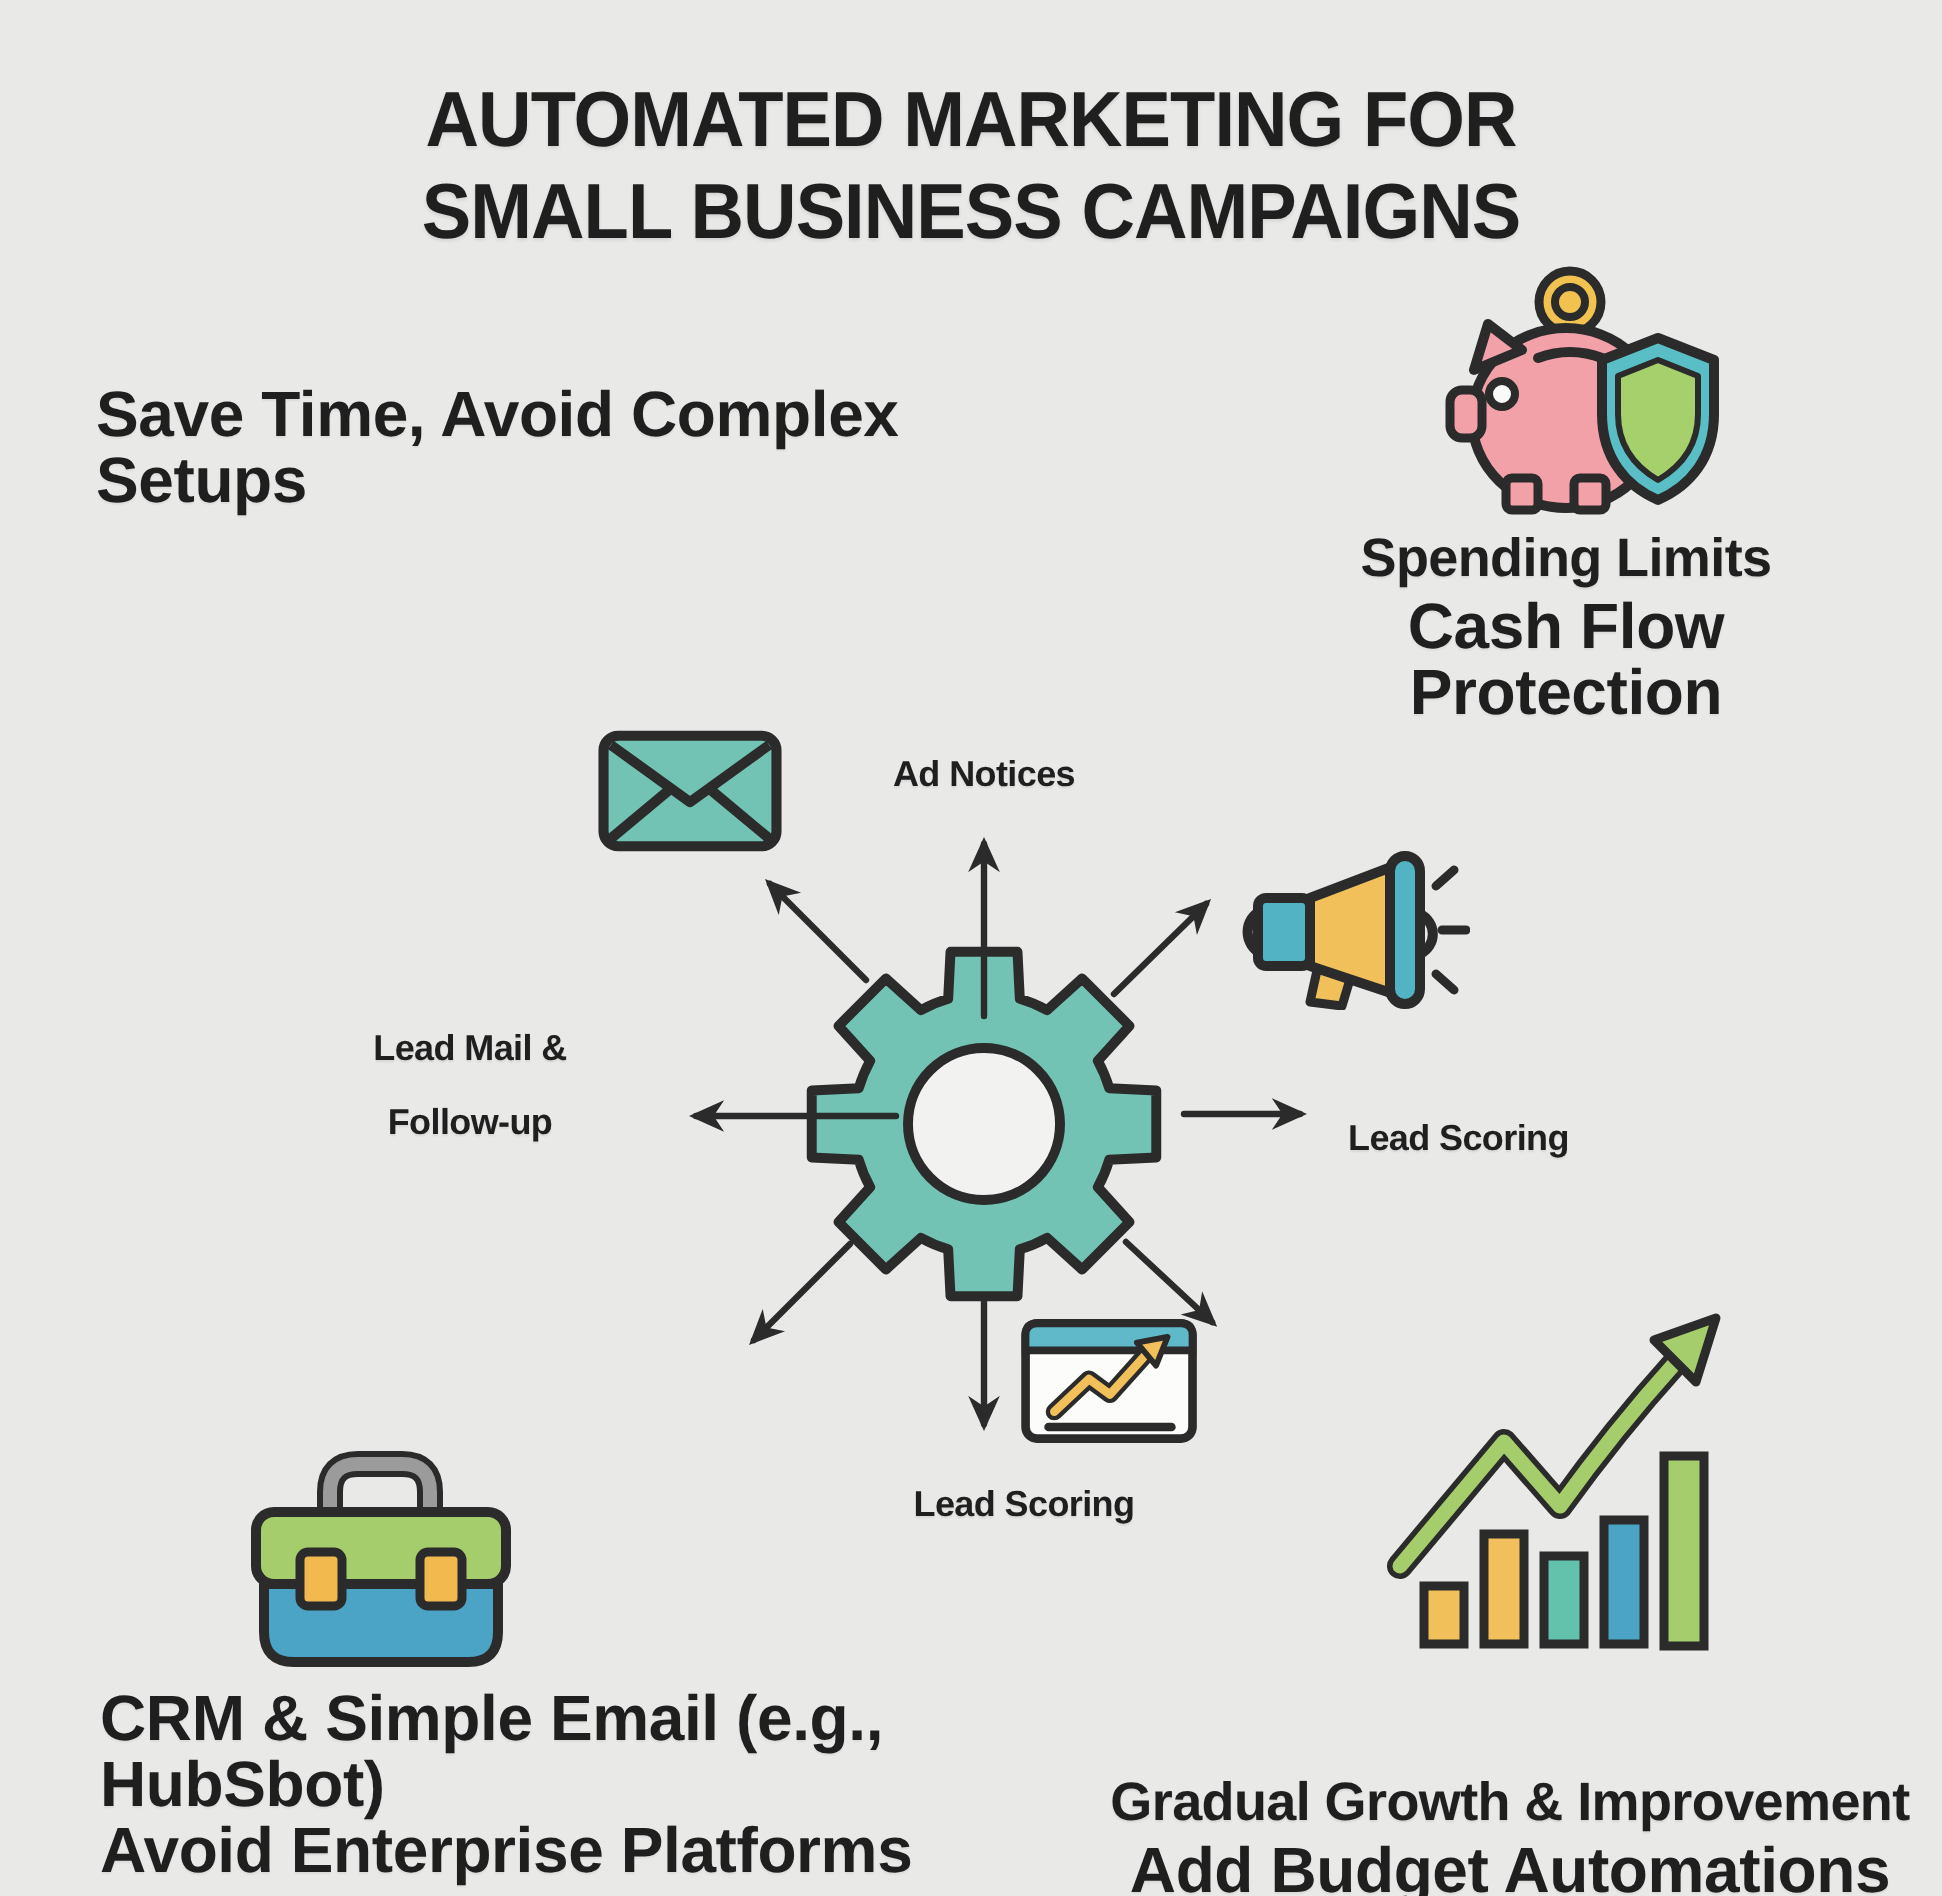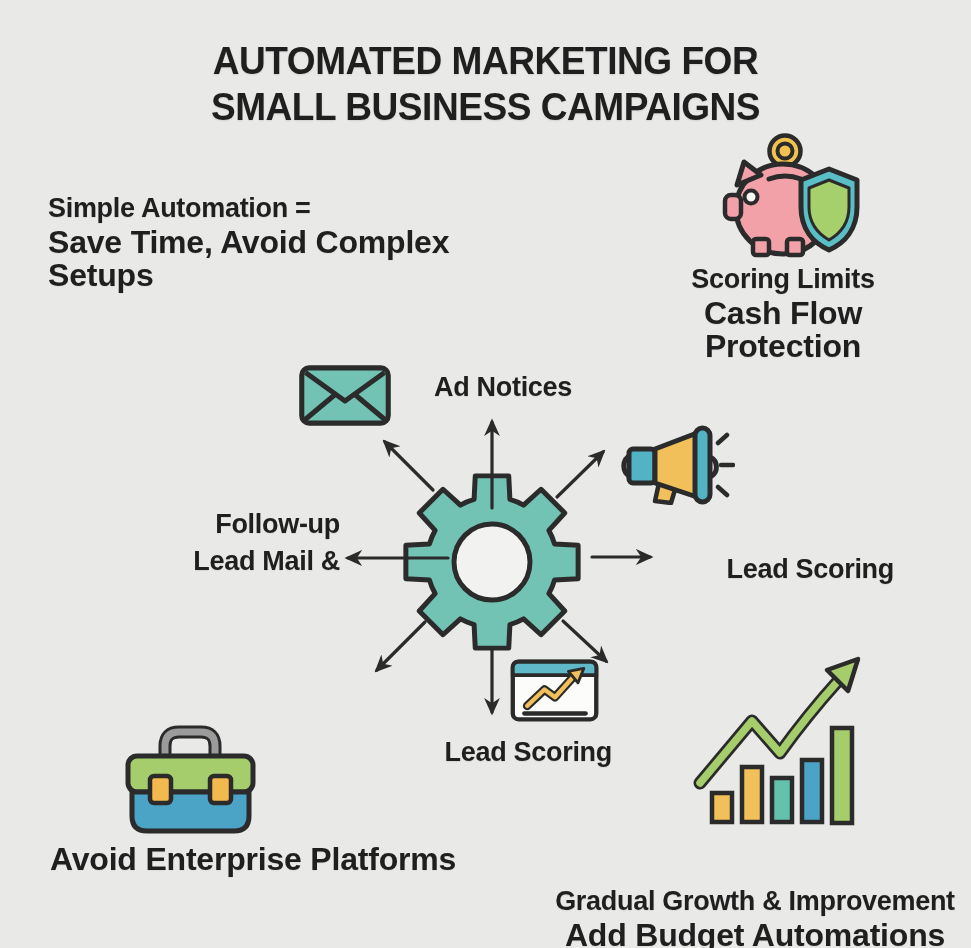--- a/index.html
+++ b/index.html
@@ -14,34 +14,33 @@
     top:38px;left:0;width:971px;text-align:center;
     font-size:39px;font-weight:700;line-height:46px;letter-spacing:-0.5px;
     transform:scaleX(0.95);
     text-shadow:0 1px 2px rgba(0,0,0,0.10);
   }
   .h{font-weight:700;font-size:27px;line-height:35px;letter-spacing:-0.3px;
      text-shadow:0 1px 1px rgba(0,0,0,0.08);}
   .s{font-weight:700;font-size:32px;line-height:33px;letter-spacing:-0.2px;
      text-shadow:0 1px 1px rgba(0,0,0,0.06);}
   .ctr{text-align:center;}
-  .hublabel{font-weight:700;font-size:27px;letter-spacing:-0.3px;line-height:37px;
-     text-shadow:0 1px 1px rgba(0,0,0,0.08);text-align:right;}
+  .hublabel{font-weight:700;font-size:18px;letter-spacing:-0.3px;line-height:37px;
+     text-shadow:0 1px 1px rgba(0,0,0,0.08);}
   svg{display:block;}
 </style>
 </head>
 <body>
 
 <div class="abs title">
   <div>AUTOMATED MARKETING FOR</div>
   <div>SMALL BUSINESS CAMPAIGNS</div>
 </div>
 
 <div class="abs" style="left:48px;top:191px;width:420px;">
-  <div class="h">Simple Automation =</div>
   <div class="s">Save Time, Avoid Complex Setups</div>
 </div>
 
 <div class="abs" style="left:695px;top:133px;width:175px;height:130px;">
   <svg width="175" height="130" viewBox="0 0 175 130">
 
     <circle cx="90" cy="18" r="15.5" fill="#f1c24f" stroke="#2b2b2b" stroke-width="4.5"></circle>
     <circle cx="90" cy="18" r="7.5" fill="none" stroke="#2b2b2b" stroke-width="4"></circle>
 
     <ellipse cx="88" cy="76" rx="47" ry="45" fill="#f2a1a9" stroke="#2b2b2b" stroke-width="5"></ellipse>
@@ -55,21 +54,21 @@
     <rect x="58" y="106" width="16" height="16" rx="3" fill="#f2a1a9" stroke="#2b2b2b" stroke-width="4.5"></rect>
     <rect x="92" y="106" width="16" height="16" rx="3" fill="#f2a1a9" stroke="#2b2b2b" stroke-width="4.5"></rect>
 
     <path d="M 74,46 Q 90,40 106,46" fill="none" stroke="#2b2b2b" stroke-width="5" stroke-linecap="round"></path>
 
     <path d="M 134,36 L 162,47 V 74 C 162,96 150,110 134,117 C 118,110 106,96 106,74 V 47 Z" fill="#5abec7" stroke="#2b2b2b" stroke-width="5" stroke-linejoin="round"></path>
     <path d="M 134,47 L 154,55 V 74 C 154,90 146,100 134,107 C 122,100 114,90 114,74 V 55 Z" fill="#a6d06c" stroke="#2b2b2b" stroke-width="3" stroke-linejoin="round"></path>
   </svg>
 </div>
 <div class="abs ctr" style="left:633px;top:262px;width:300px;">
-  <div class="h">Scoring Limits</div>
+  <div class="h">Spending Limits</div>
   <div class="s">Cash Flow Protection</div>
 </div>
 
 <div class="abs" style="left:299px;top:364px;width:92px;height:63px;">
   <svg width="92" height="63" viewBox="0 0 100 68">
     <rect x="3" y="4" width="94" height="60" rx="8" fill="#72c3b3" stroke="#2b2b2b" stroke-width="5.5"></rect>
     <path d="M 7,9 L 50,40 L 93,9" fill="none" stroke="#2b2b2b" stroke-width="5.5" stroke-linejoin="round"></path>
     <path d="M 8,59 L 38,34 M 62,34 L 92,59" fill="none" stroke="#2b2b2b" stroke-width="5.5" stroke-linecap="round"></path>
   </svg>
 </div>
@@ -82,22 +81,22 @@
     <path d="M 95,32 A 11,11 0 0 1 95,52" fill="none" stroke="#2b2b2b" stroke-width="5"></path>
     <path d="M 44,58 L 62,58 L 56,78 L 40,76 Z" fill="#f2c05a" stroke="#2b2b2b" stroke-width="4.5" stroke-linejoin="round"></path>
     <rect x="14" y="24" width="26" height="34" rx="4" fill="#52b3c4" stroke="#2b2b2b" stroke-width="5"></rect>
     <path d="M 40,24 L 82,8 L 82,72 L 40,58 Z" fill="#f2c05a" stroke="#2b2b2b" stroke-width="5" stroke-linejoin="round"></path>
     <rect x="80" y="3" width="15" height="74" rx="7.5" fill="#52b3c4" stroke="#2b2b2b" stroke-width="5"></rect>
     <path d="M 103,18 L 112,10 M 106,40 L 118,40 M 103,62 L 112,70" fill="none" stroke="#2b2b2b" stroke-width="4.5" stroke-linecap="round"></path>
   </svg>
 </div>
 
 <div class="abs ctr" style="left:130px;top:506px;width:210px;">
+  <div class="hublabel">Lead Mail &amp;</div>
   <div class="hublabel">Follow-up</div>
-  <div class="hublabel">Lead Mail &amp;</div>
 </div>
 
 <div class="abs hublabel" style="left:674px;top:551px;width:220px;">Lead Scoring</div>
 
 <div class="abs" style="left:397px;top:467px;width:190px;height:190px;">
   <svg width="190" height="190" viewBox="-105 -105 210 210">
     <path d="M 69.2,-19.8 L 95.2,-18.5 L 95.2,18.5 L 69.2,19.8
              A 72 72 0 0 1 62.9,34.9 L 80.4,54.2 L 54.2,80.4 L 34.9,62.9
              A 72 72 0 0 1 19.8,69.2 L 18.5,95.2 L -18.5,95.2 L -19.8,69.2
              A 72 72 0 0 1 -34.9,62.9 L -54.2,80.4 L -80.4,54.2 L -62.9,34.9
@@ -147,20 +146,21 @@
   <svg width="145" height="118" viewBox="0 0 145 118">
     <path d="M 47,42 V 26 Q 47,12 61,12 H 83 Q 97,12 97,26 V 42" fill="none" stroke="#2b2b2b" stroke-width="13"></path>
     <path d="M 47,42 V 26 Q 47,12 61,12 H 83 Q 97,12 97,26 V 42" fill="none" stroke="#9b9b9b" stroke-width="7"></path>
     <rect x="10" y="36" width="125" height="36" rx="9" fill="#a6cd6c" stroke="#2b2b2b" stroke-width="5"></rect>
     <path d="M 14,72 H 131 V 96 Q 131,111 116,111 H 29 Q 14,111 14,96 Z" fill="#4ba4c5" stroke="#2b2b2b" stroke-width="5" stroke-linejoin="round"></path>
     <rect x="32" y="56" width="21" height="27" rx="4" fill="#f2b94e" stroke="#2b2b2b" stroke-width="4.5"></rect>
     <rect x="92" y="56" width="21" height="27" rx="4" fill="#f2b94e" stroke="#2b2b2b" stroke-width="4.5"></rect>
   </svg>
 </div>
 <div class="abs" style="left:50px;top:843px;width:480px;">
+  <div class="s">CRM &amp; Simple Email (e.g., HubSbot)</div>
   <div class="s">Avoid Enterprise Platforms</div>
 </div>
 
 <div class="abs" style="left:688px;top:645px;width:180px;height:190px;">
   <svg width="180" height="190" viewBox="0 0 180 190">
     <rect x="24" y="148" width="20" height="29" fill="#f2c05a" stroke="#2b2b2b" stroke-width="4.5"></rect>
     <rect x="54" y="122" width="20" height="55" fill="#f2c05a" stroke="#2b2b2b" stroke-width="4.5"></rect>
     <rect x="84" y="133" width="20" height="44" fill="#63c2ac" stroke="#2b2b2b" stroke-width="4.5"></rect>
     <rect x="114" y="115" width="20" height="62" fill="#4ba4c5" stroke="#2b2b2b" stroke-width="4.5"></rect>
     <rect x="144" y="83" width="20" height="95" fill="#a6cd6c" stroke="#2b2b2b" stroke-width="4.5"></rect>

